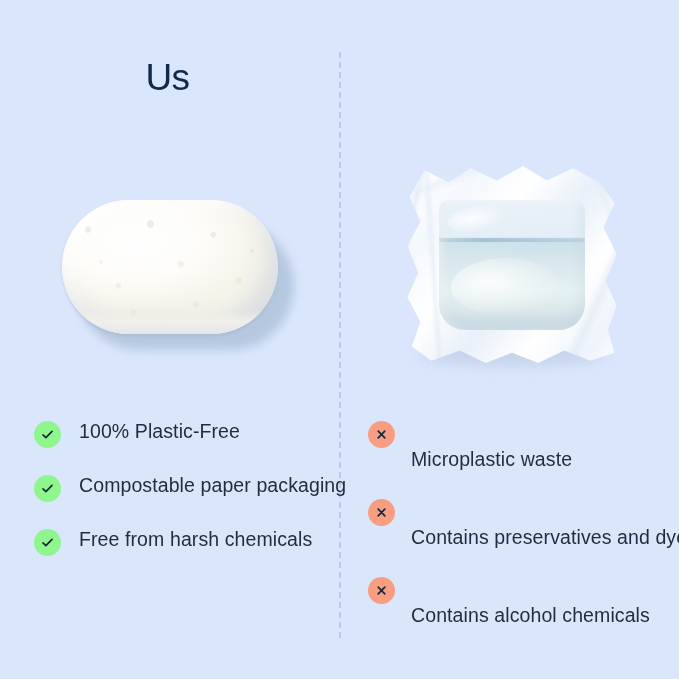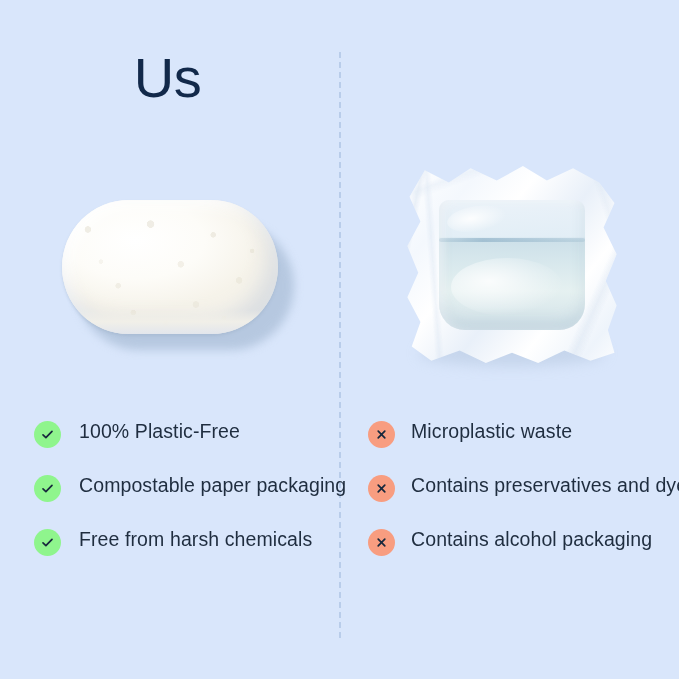--- a/index.html
+++ b/index.html
@@ -40,21 +40,21 @@
   }
   .col-left  { left: 0px;   width: 339px; }
   .col-right { left: 341px; width: 338px; }
 
   
   .heading {
     position: absolute;
     top: 50px;
     width: 100%;
     text-align: center;
-    font-size: 56px;
+    font-size: 37px;
     line-height: 56px;
     font-weight: 400;
     letter-spacing: -0.5px;
     color: #12294a;
     font-family: "Liberation Sans", sans-serif;
   }
   .col-left  .heading { text-indent: -4px; }
   .col-right .heading { text-indent: 4px; }
 
   
@@ -272,21 +272,21 @@
 
   .bullet-text {
     margin-left: 18px;
     font-size: 19.5px;
     line-height: 26px;
     color: #1f2d3f;
     font-weight: 400;
     letter-spacing: 0.1px;
     font-family: "Liberation Sans", sans-serif;
   }
-  .col-right .bullet-text { margin-left: 16px; }
+  .col-right .bullet-text { margin-left: 16px; margin-top: 28px; }
 </style>
 </head>
 <body>
 
 <div id="stage">
 
   <div class="divider"></div>
 
   <div class="col col-left">
 
@@ -368,19 +368,19 @@
         </span>
         <span class="bullet-text">Contains preservatives and dyes</span>
       </div>
 
       <div class="bullet">
         <span class="bullet-icon icon-cross">
           <svg width="15" height="15" viewBox="0 0 15 15" aria-hidden="true">
             <path d="M4.2 4.2 L10.8 10.8 M10.8 4.2 L4.2 10.8" fill="none" stroke="#17283c" stroke-width="1.7" stroke-linecap="round"></path>
           </svg>
         </span>
-        <span class="bullet-text">Contains alcohol packaging</span>
+        <span class="bullet-text">Contains alcohol chemicals</span>
       </div>
 
     </div>
   </div>
 
 </div>
 
 </body></html>

